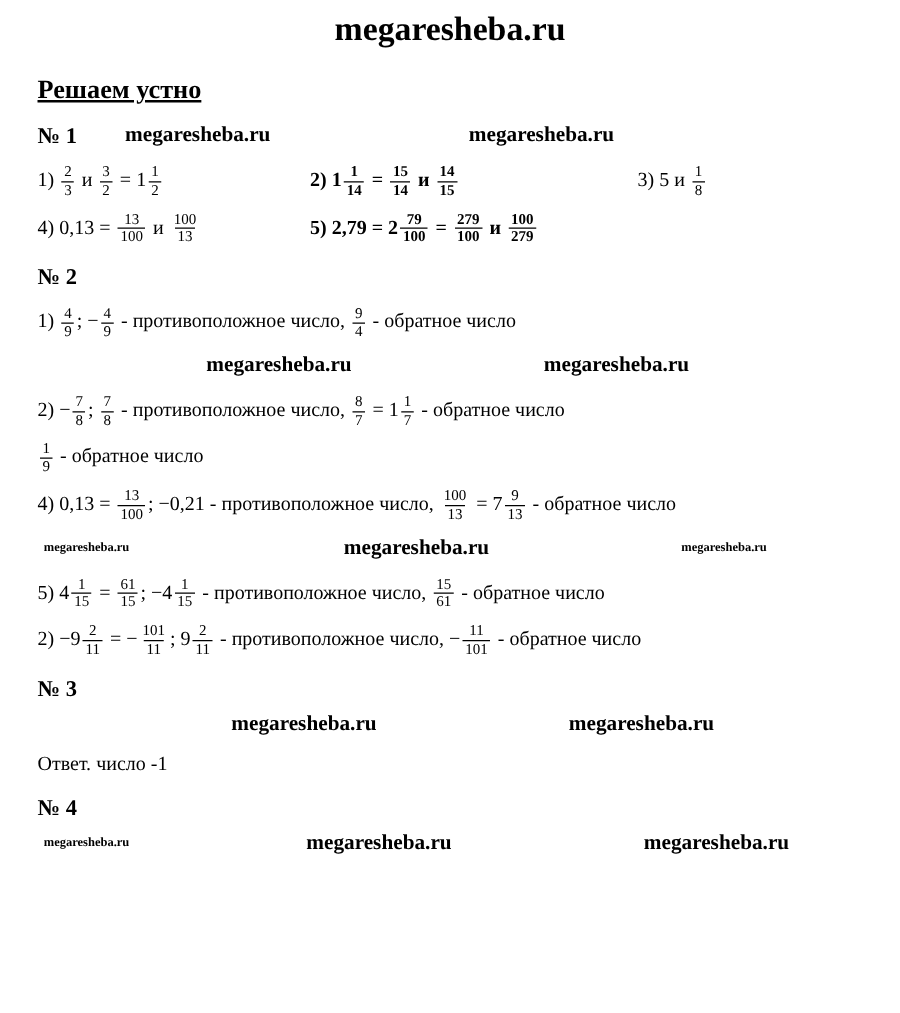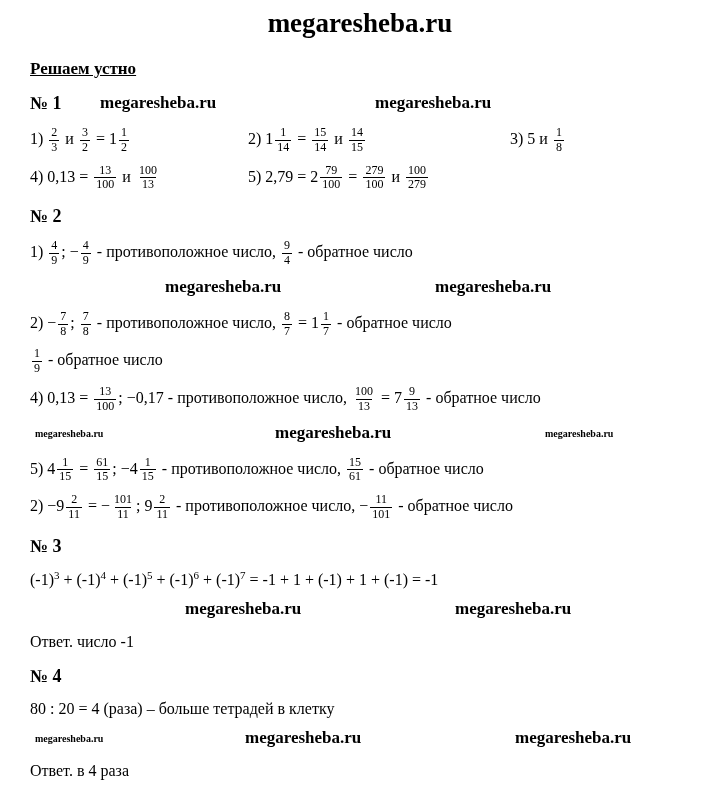--- a/index.html
+++ b/index.html
@@ -11,32 +11,32 @@
     overflow:hidden;
     display:flex; flex-direction:column;
   }
   .top-brand {
     text-align:center; font-weight:bold; font-size:27px;
     padding-top:8px;
   }
   .content { padding:6px 30px 0 30px; }
   .heading {
     font-weight:bold; text-decoration:underline;
-    font-size:17px; margin:14px 0 6px 0;
+    font-size:21px; margin:14px 0 6px 0;
   }
   .number {
     font-weight:bold; font-size:18px;
     margin:14px 0 4px 0; position:relative; height:24px;
   }
   .mathline {
     margin:9px 0; white-space:nowrap; line-height:1.25;
   }
   .mathcols { display:flex; margin:9px 0; white-space:nowrap; }
   .mathcols .col1 { width:218px; }
-  .mathcols .col2 { width:262px; }
+  .mathcols .col2 { width:262px;font-weight:bold; }
   .mathcols .col3 { flex:1; }
   .frac {
     display:inline-flex; flex-direction:column; align-items:center;
     vertical-align:middle; font-size:12px; line-height:1.15;
     margin:0 2px; text-align:center;
   }
   .frac .den { border-top:1px solid #000; padding:0 2px; }
   .frac .num { padding:0 2px; }
   .sup { font-size:11px; }
   .b { font-weight:normal; }
@@ -127,21 +127,21 @@
         <span class="num">1</span>
         <span class="den">7</span>
       </span><span> - обратное число</span></div>
     <div class="mathline"><span class="frac">
         <span class="num">1</span>
         <span class="den">9</span>
       </span><span> - обратное число</span></div>
     <div class="mathline"><span>4) 0,13 = </span><span class="frac">
         <span class="num">13</span>
         <span class="den">100</span>
-      </span><span>; −0,17 - противоположное число, </span><span class="frac">
+      </span><span>; −0,21 - противоположное число, </span><span class="frac">
         <span class="num">100</span>
         <span class="den">13</span>
       </span><span> = 7</span><span class="frac">
         <span class="num">9</span>
         <span class="den">13</span>
       </span><span> - обратное число</span></div>
     <div class="wmrow">
       <span class="wm wm-small" style="left: 5px;">megaresheba.ru</span>
       <span class="wm wm-bold" style="left: 245px;">megaresheba.ru</span>
       <span class="wm wm-small" style="left: 515px;">megaresheba.ru</span>
@@ -166,27 +166,24 @@
         <span class="num">101</span>
         <span class="den">11</span>
       </span><span>; 9</span><span class="frac">
         <span class="num">2</span>
         <span class="den">11</span>
       </span><span> - противоположное число, −</span><span class="frac">
         <span class="num">11</span>
         <span class="den">101</span>
       </span><span> - обратное число</span></div>
     <div class="number"><span>№ 3</span></div>
-    <div class="mathline"><span>(-1)</span><sup class="sup">3</sup><span> + (-1)</span><sup class="sup">4</sup><span> + (-1)</span><sup class="sup">5</sup><span> + (-1)</span><sup class="sup">6</sup><span> + (-1)</span><sup class="sup">7</sup><span> = -1 + 1 + (-1) + 1 + (-1) = -1</span></div>
     <div class="wmrow">
       <span class="wm wm-bold" style="left: 155px;">megaresheba.ru</span>
       <span class="wm wm-bold" style="left: 425px;">megaresheba.ru</span>
     </div>
     <div class="mathline answer"><span class="b">Ответ.</span><span> число -1</span></div>
     <div class="number"><span>№ 4</span></div>
-    <div class="mathline"><span>80 : 20 = 4 (раза) – больше тетрадей в клетку</span></div>
     <div class="wmrow">
       <span class="wm wm-small" style="left: 5px;">megaresheba.ru</span>
       <span class="wm wm-bold" style="left: 215px;">megaresheba.ru</span>
       <span class="wm wm-bold" style="left: 485px;">megaresheba.ru</span>
     </div>
-    <div class="mathline answer"><span class="b">Ответ.</span><span> в 4 раза</span></div>
   </div>
 
 </body></html>

